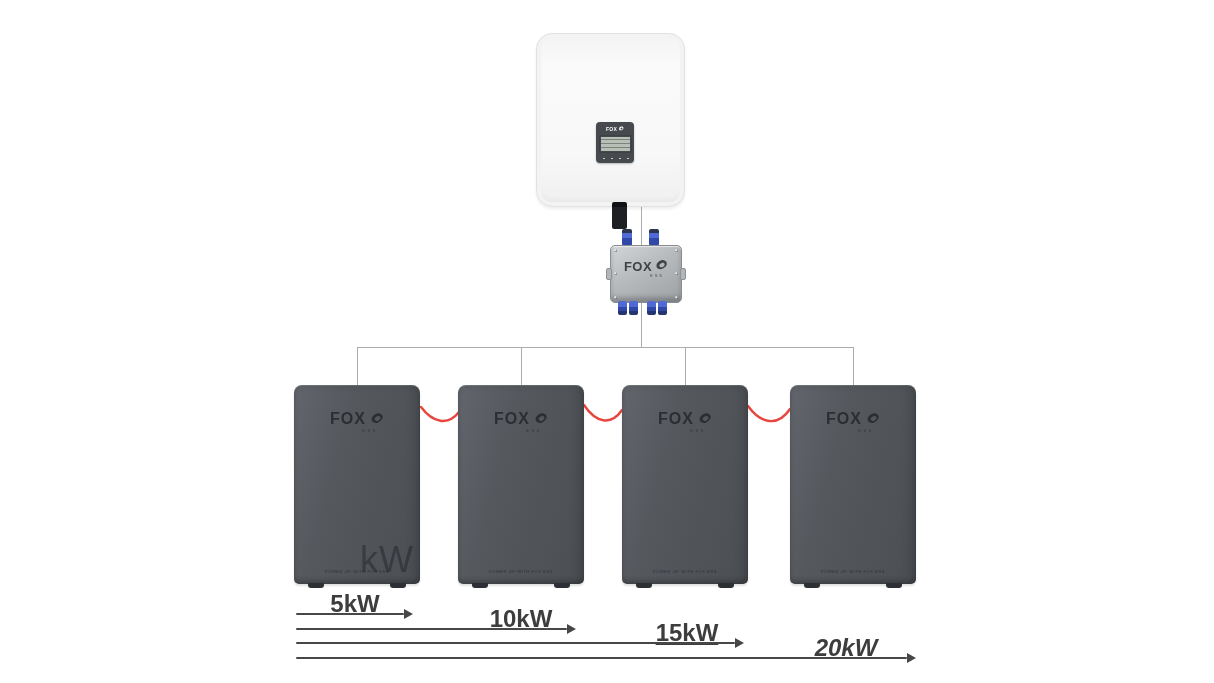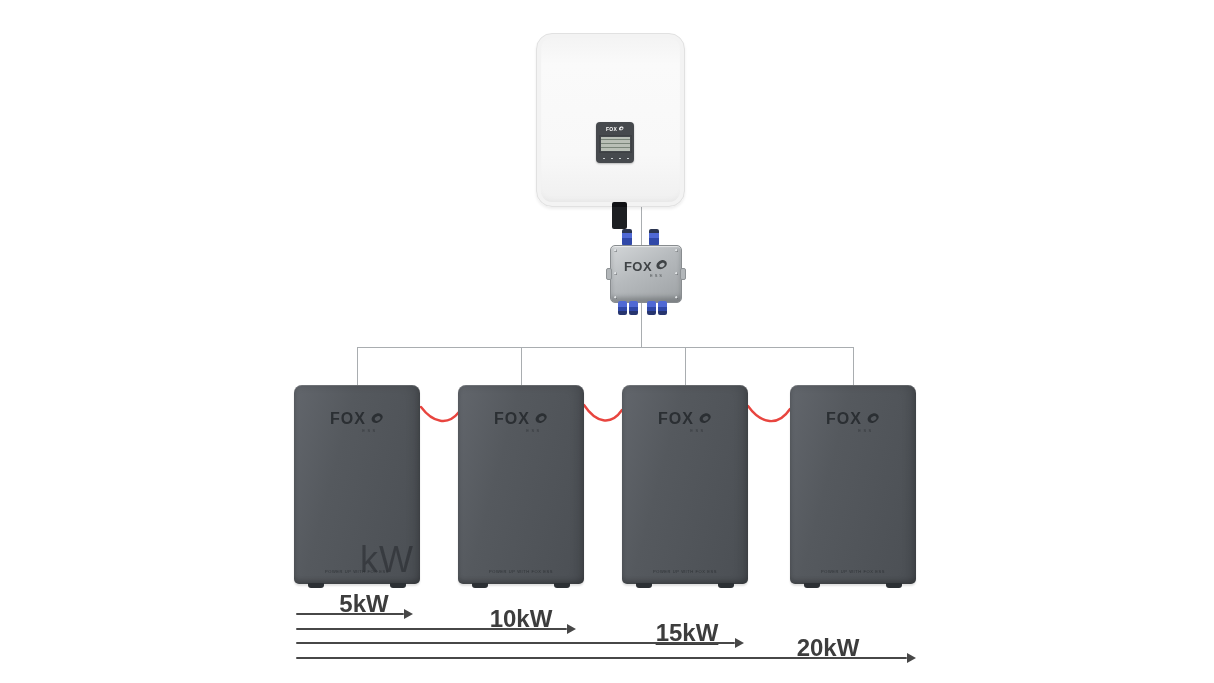--- a/index.html
+++ b/index.html
@@ -233,29 +233,29 @@
           <svg width="15" height="15" viewBox="0 0 24 24">
               <path fill="#2b2f33" fill-rule="evenodd" d="M12.6 2.2c4.3-1.2 8.8 1.2 9.3 5.1.4 3.1-1.5 5.4-4.2 7.3-2.6 1.9-5.6 3.4-8.7 2.7-3.2-.7-5.3-3.6-4.8-6.8.5-3.4 4-7.1 8.4-8.3zm.9 4.5c-2.3.6-4.1 2.5-4.3 4.2-.2 1.6.9 3 2.5 3.3 1.6.3 3.2-.5 4.5-1.5 1.4-1 2.3-2.2 2.1-3.7-.3-2-2.6-3-4.8-2.3z"></path>
             </svg>
         </span>
       </div>
       <span class="sub">ESS</span>
     </div>
     <div class="bat-caption">POWER UP WITH FOX ESS</div>
   </div>
 
-  <div class="arrow-label" style="left:355px;top:592px;margin-left:9px;">5kW</div>
+  <div class="arrow-label" style="left:355px;top:592px;">5kW</div>
   <div class="arrow-line" style="left:296px;top:613px;width:108px;"></div>
   <div class="arrow-head" style="left:404px;top:609px;"></div>
 
   <div class="arrow-label" style="left:521px;top:607px;">10kW</div>
   <div class="arrow-line" style="left:296px;top:628px;width:271px;"></div>
   <div class="arrow-head" style="left:567px;top:624px;"></div>
 
   <div class="arrow-label" style="left:687px;top:621px;text-decoration:underline;">15kW</div>
   <div class="arrow-line" style="left:296px;top:642px;width:439px;"></div>
   <div class="arrow-head" style="left:735px;top:638px;"></div>
 
-  <div class="arrow-label" style="left:828px;top:636px;">20kW</div>
+  <div class="arrow-label" style="left:846px;top:636px;font-style:italic;">20kW</div>
   <div class="arrow-line" style="left:296px;top:657px;width:611px;"></div>
   <div class="arrow-head" style="left:907px;top:653px;"></div>
 
 </div>
 
 </body></html>

